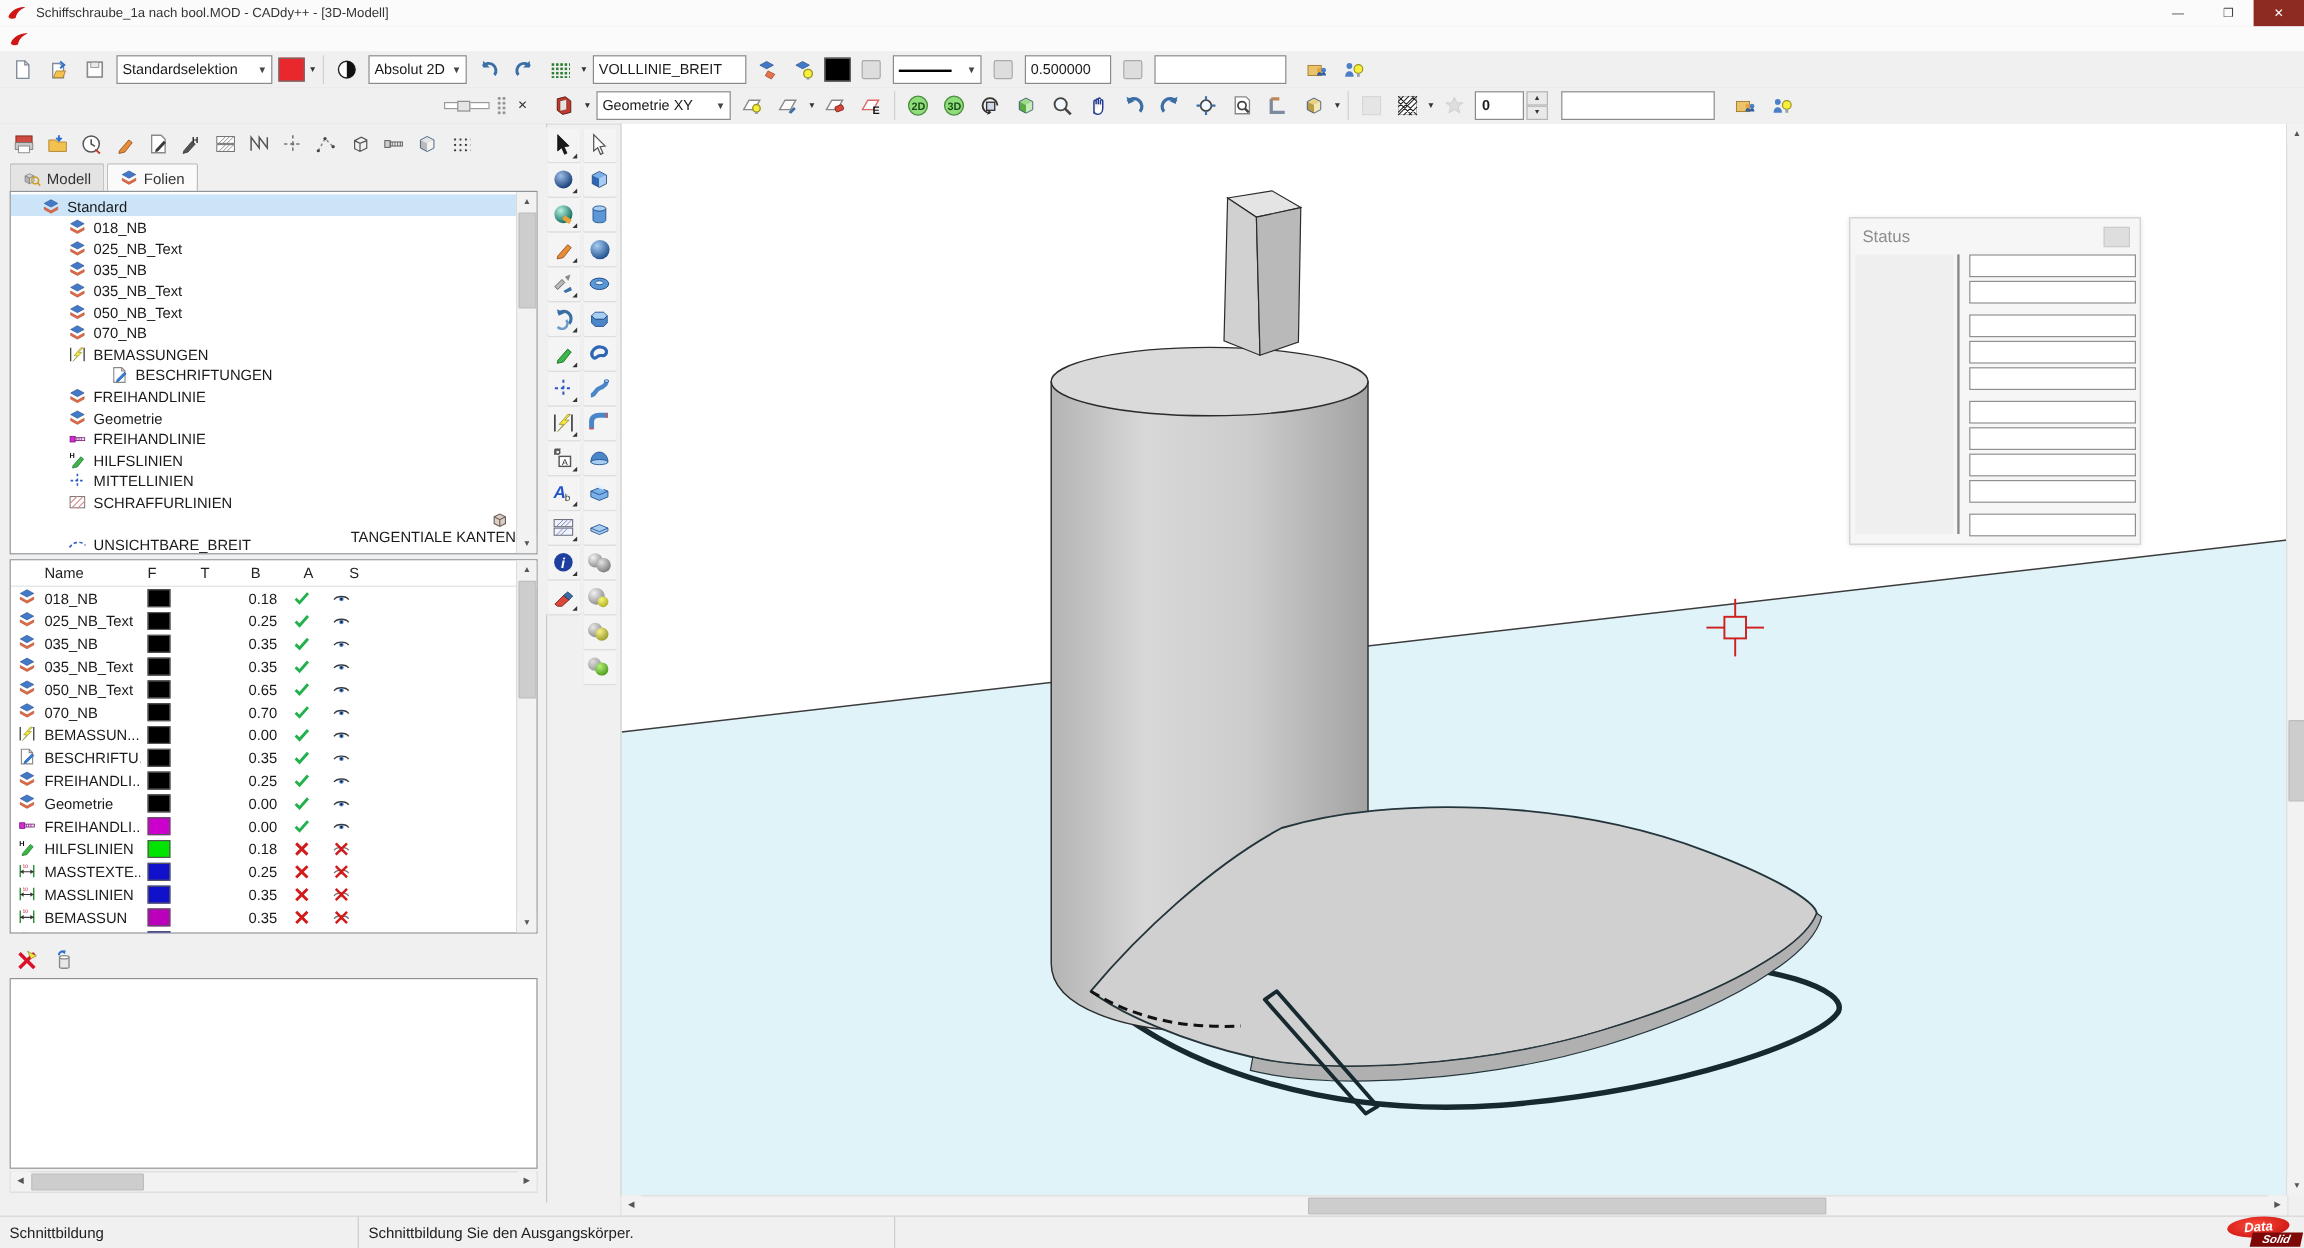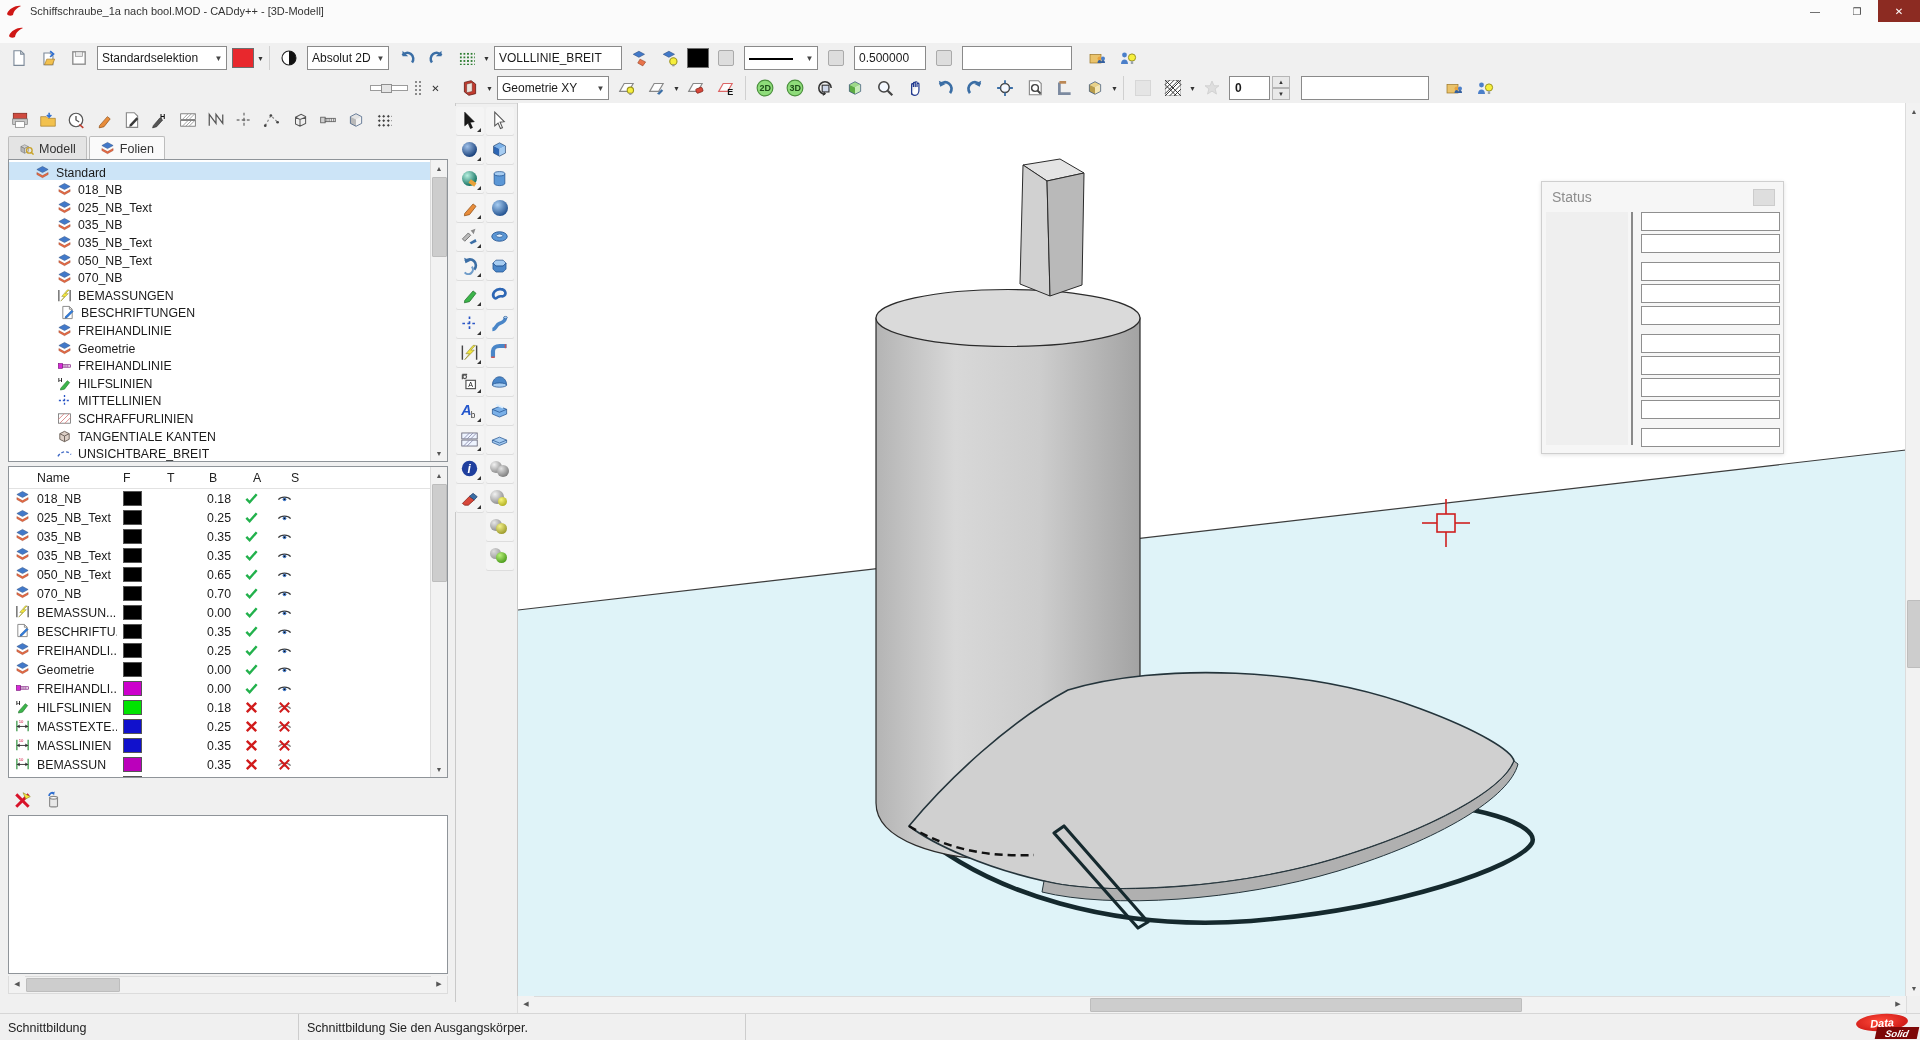--- a/index.html
+++ b/index.html
@@ -747,21 +747,21 @@
             </svg>
             <span>070_NB</span>
           </div>
           <div class="trow" style="padding-left: 48px;">
             <svg viewBox="0 0 16 16">
               <path d="M2 2v12M14 2v12" stroke="#444" stroke-width="1.2"></path>
               <path d="M11 2 5 9h3L4 14 12 6H9l4-4Z" fill="#f3e73a" stroke="#8a842a" stroke-width=".5"></path>
             </svg>
             <span>BEMASSUNGEN</span>
           </div>
-          <div class="trow" style="padding-left: 51px;">
+          <div class="trow" style="padding-left: 51px; margin-left: 32px;">
             <svg viewBox="0 0 16 16">
               <path d="M3 1.5h7l3 3V14.5H3Z" fill="#fff" stroke="#888"></path>
               <path d="M10 1.5V4.5h3" fill="none" stroke="#888"></path>
               <path d="M6 12 12.5 5.5 14 7 7.5 13.5 5.3 14Z" fill="#2f7de0" stroke="#1b4b8a" stroke-width=".5"></path>
             </svg>
             <span>BESCHRIFTUNGEN</span>
           </div>
           <div class="trow" style="padding-left: 48px;">
             <svg viewBox="0 0 16 16">
               <path d="M8 1.5 14 4.8 8 8.1 2 4.8Z" fill="#4279c9" stroke="#24477c" stroke-width=".5"></path>
@@ -797,21 +797,21 @@
             </svg>
             <span>MITTELLINIEN</span>
           </div>
           <div class="trow" style="padding-left: 48px;">
             <svg viewBox="0 0 16 16">
               <rect x="1.5" y="3" width="13" height="10" fill="#fff" stroke="#666" stroke-width=".8"></rect>
               <path d="M3 13 13 3M1.5 9 8 2.5M8 13.5 14.5 7" stroke="#d98a8a"></path>
             </svg>
             <span>SCHRAFFURLINIEN</span>
           </div>
-          <div class="trow" style="padding-left: 48px;">
+          <div class="trow" style="padding-left: 48px; flex-direction: column;">
             <svg viewBox="0 0 16 16">
               <path d="M3 5 8 2.5 13 5V11L8 13.5 3 11Z" fill="#dccfc6" stroke="#6b5f58"></path>
               <path d="M3 5 8 7.5 13 5M8 7.5V13.5" fill="none" stroke="#6b5f58"></path>
             </svg>
             <span>TANGENTIALE KANTEN</span>
           </div>
           <div class="trow" style="padding-left: 48px;">
             <svg viewBox="0 0 16 16">
               <path d="M1 11C5 5 11 5 15 9" stroke="#3b66c4" stroke-width="1.5" stroke-dasharray="3 2.2" fill="none"></path>
             </svg>

